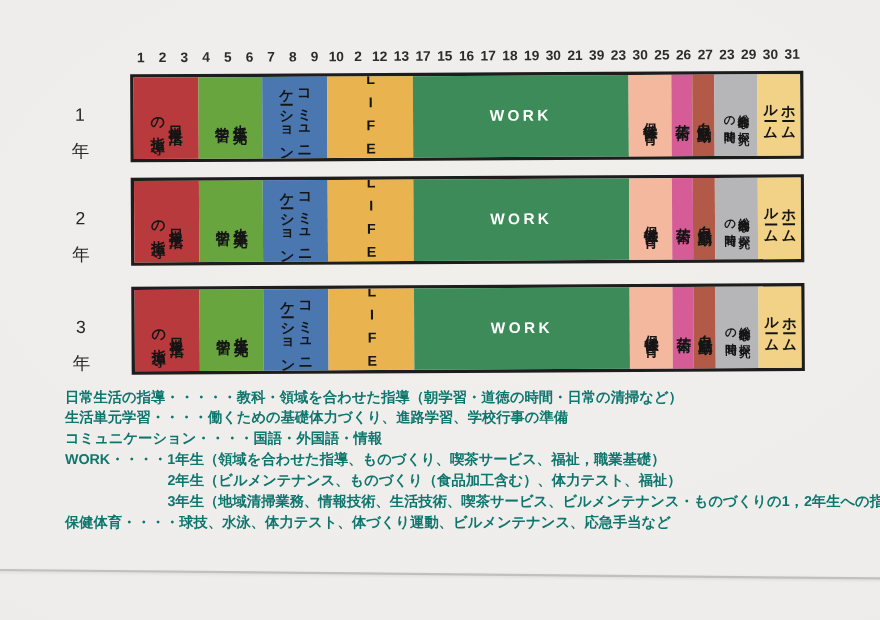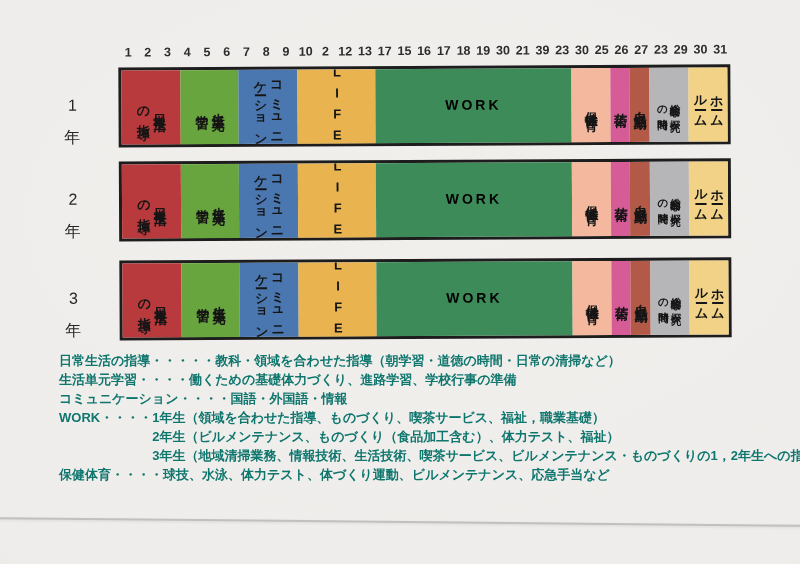--- a/index.html
+++ b/index.html
@@ -42,21 +42,21 @@
     width:100%;height:100%;box-sizing:border-box;
     border:3px solid #1d1d1d;display:flex;
   }
   .seg{display:flex;align-items:center;justify-content:center;overflow:hidden;}
   .seg-label{
     writing-mode:vertical-rl;text-orientation:mixed;white-space:pre-line;
     font-size:13px;font-weight:600;letter-spacing:2px;line-height:1.25;
     color:#151515;text-align:center;
   }
   .seg-label.upright{text-orientation:upright;letter-spacing:6px;}
-  .seg-label.horizontal{writing-mode:horizontal-tb;letter-spacing:3px;font-size:14px;white-space:nowrap;color:#000000;}
+  .seg-label.horizontal{writing-mode:horizontal-tb;letter-spacing:3px;font-size:14px;white-space:nowrap;color:#ffffff;}
   .seg-label.small{font-size:10.5px;letter-spacing:1px;line-height:1.2;}
   .legend{
     position:absolute;left:47px;top:351px;width:748px;
     font-size:13px;font-weight:600;color:#0f766e;margin-left:12px;
   }
   .legend-line{line-height:19px;white-space:nowrap;}
   .ghost{visibility:hidden;}
 </style>
 </head>
 <body>

